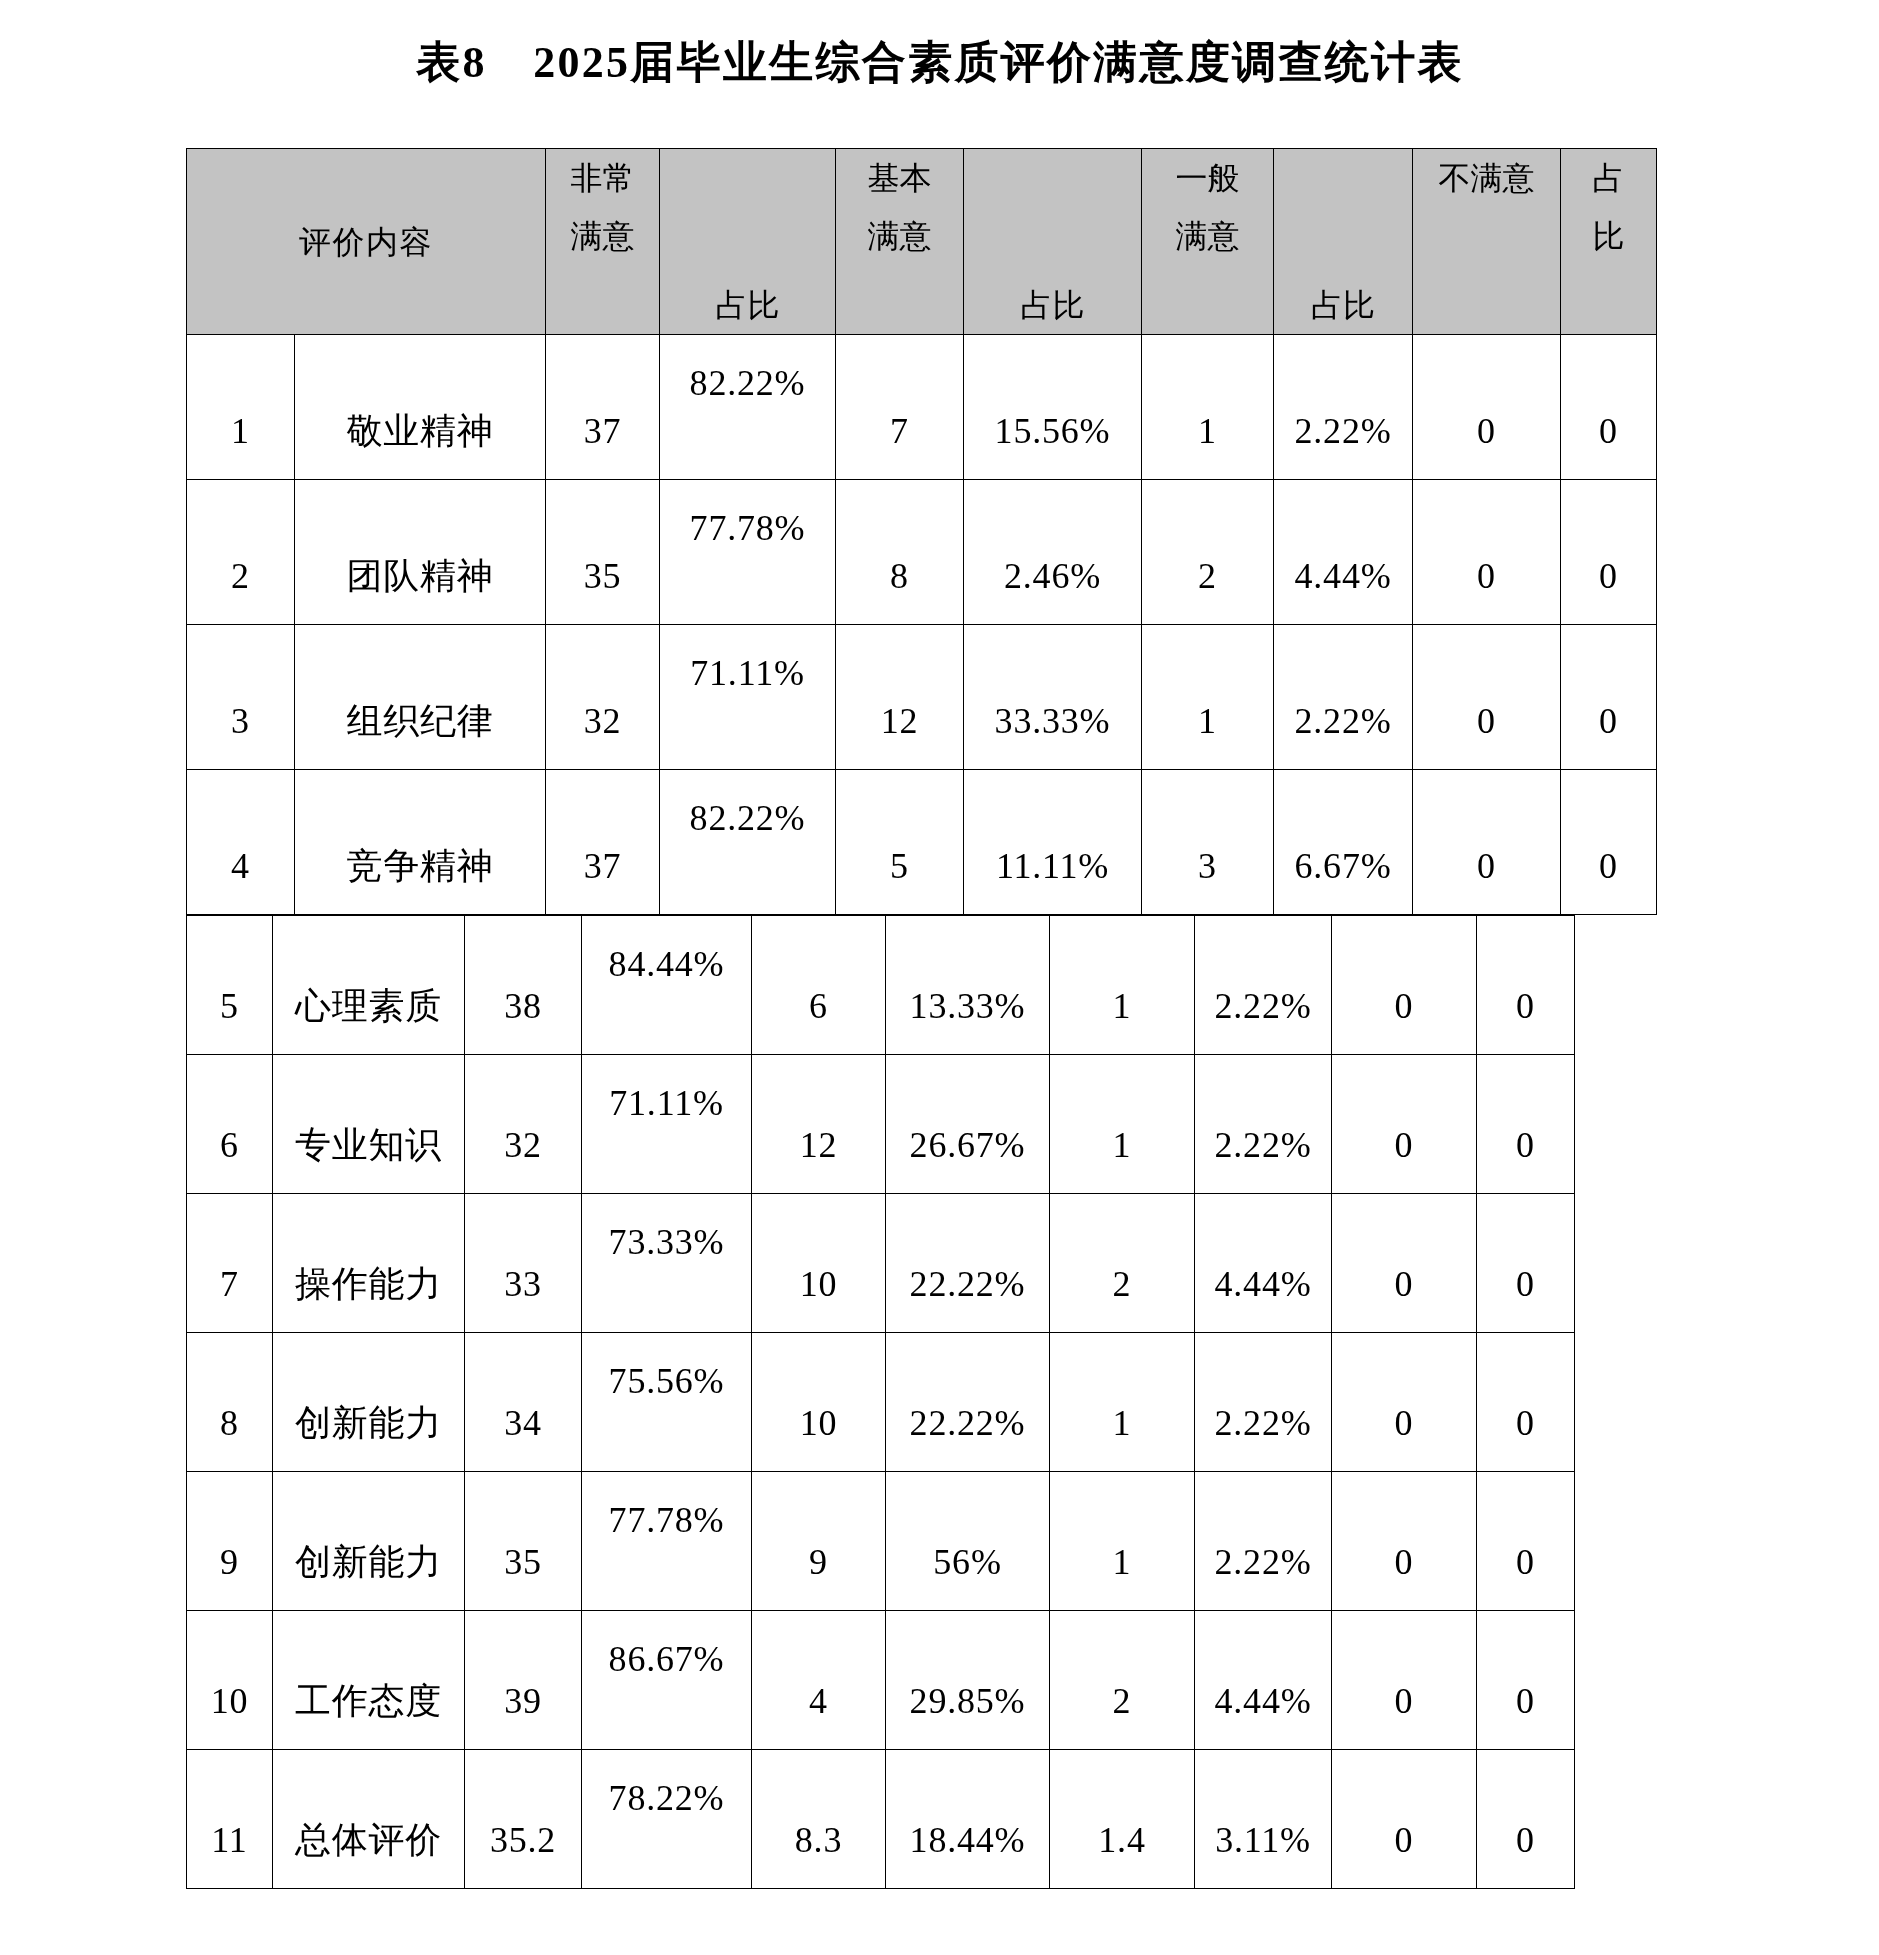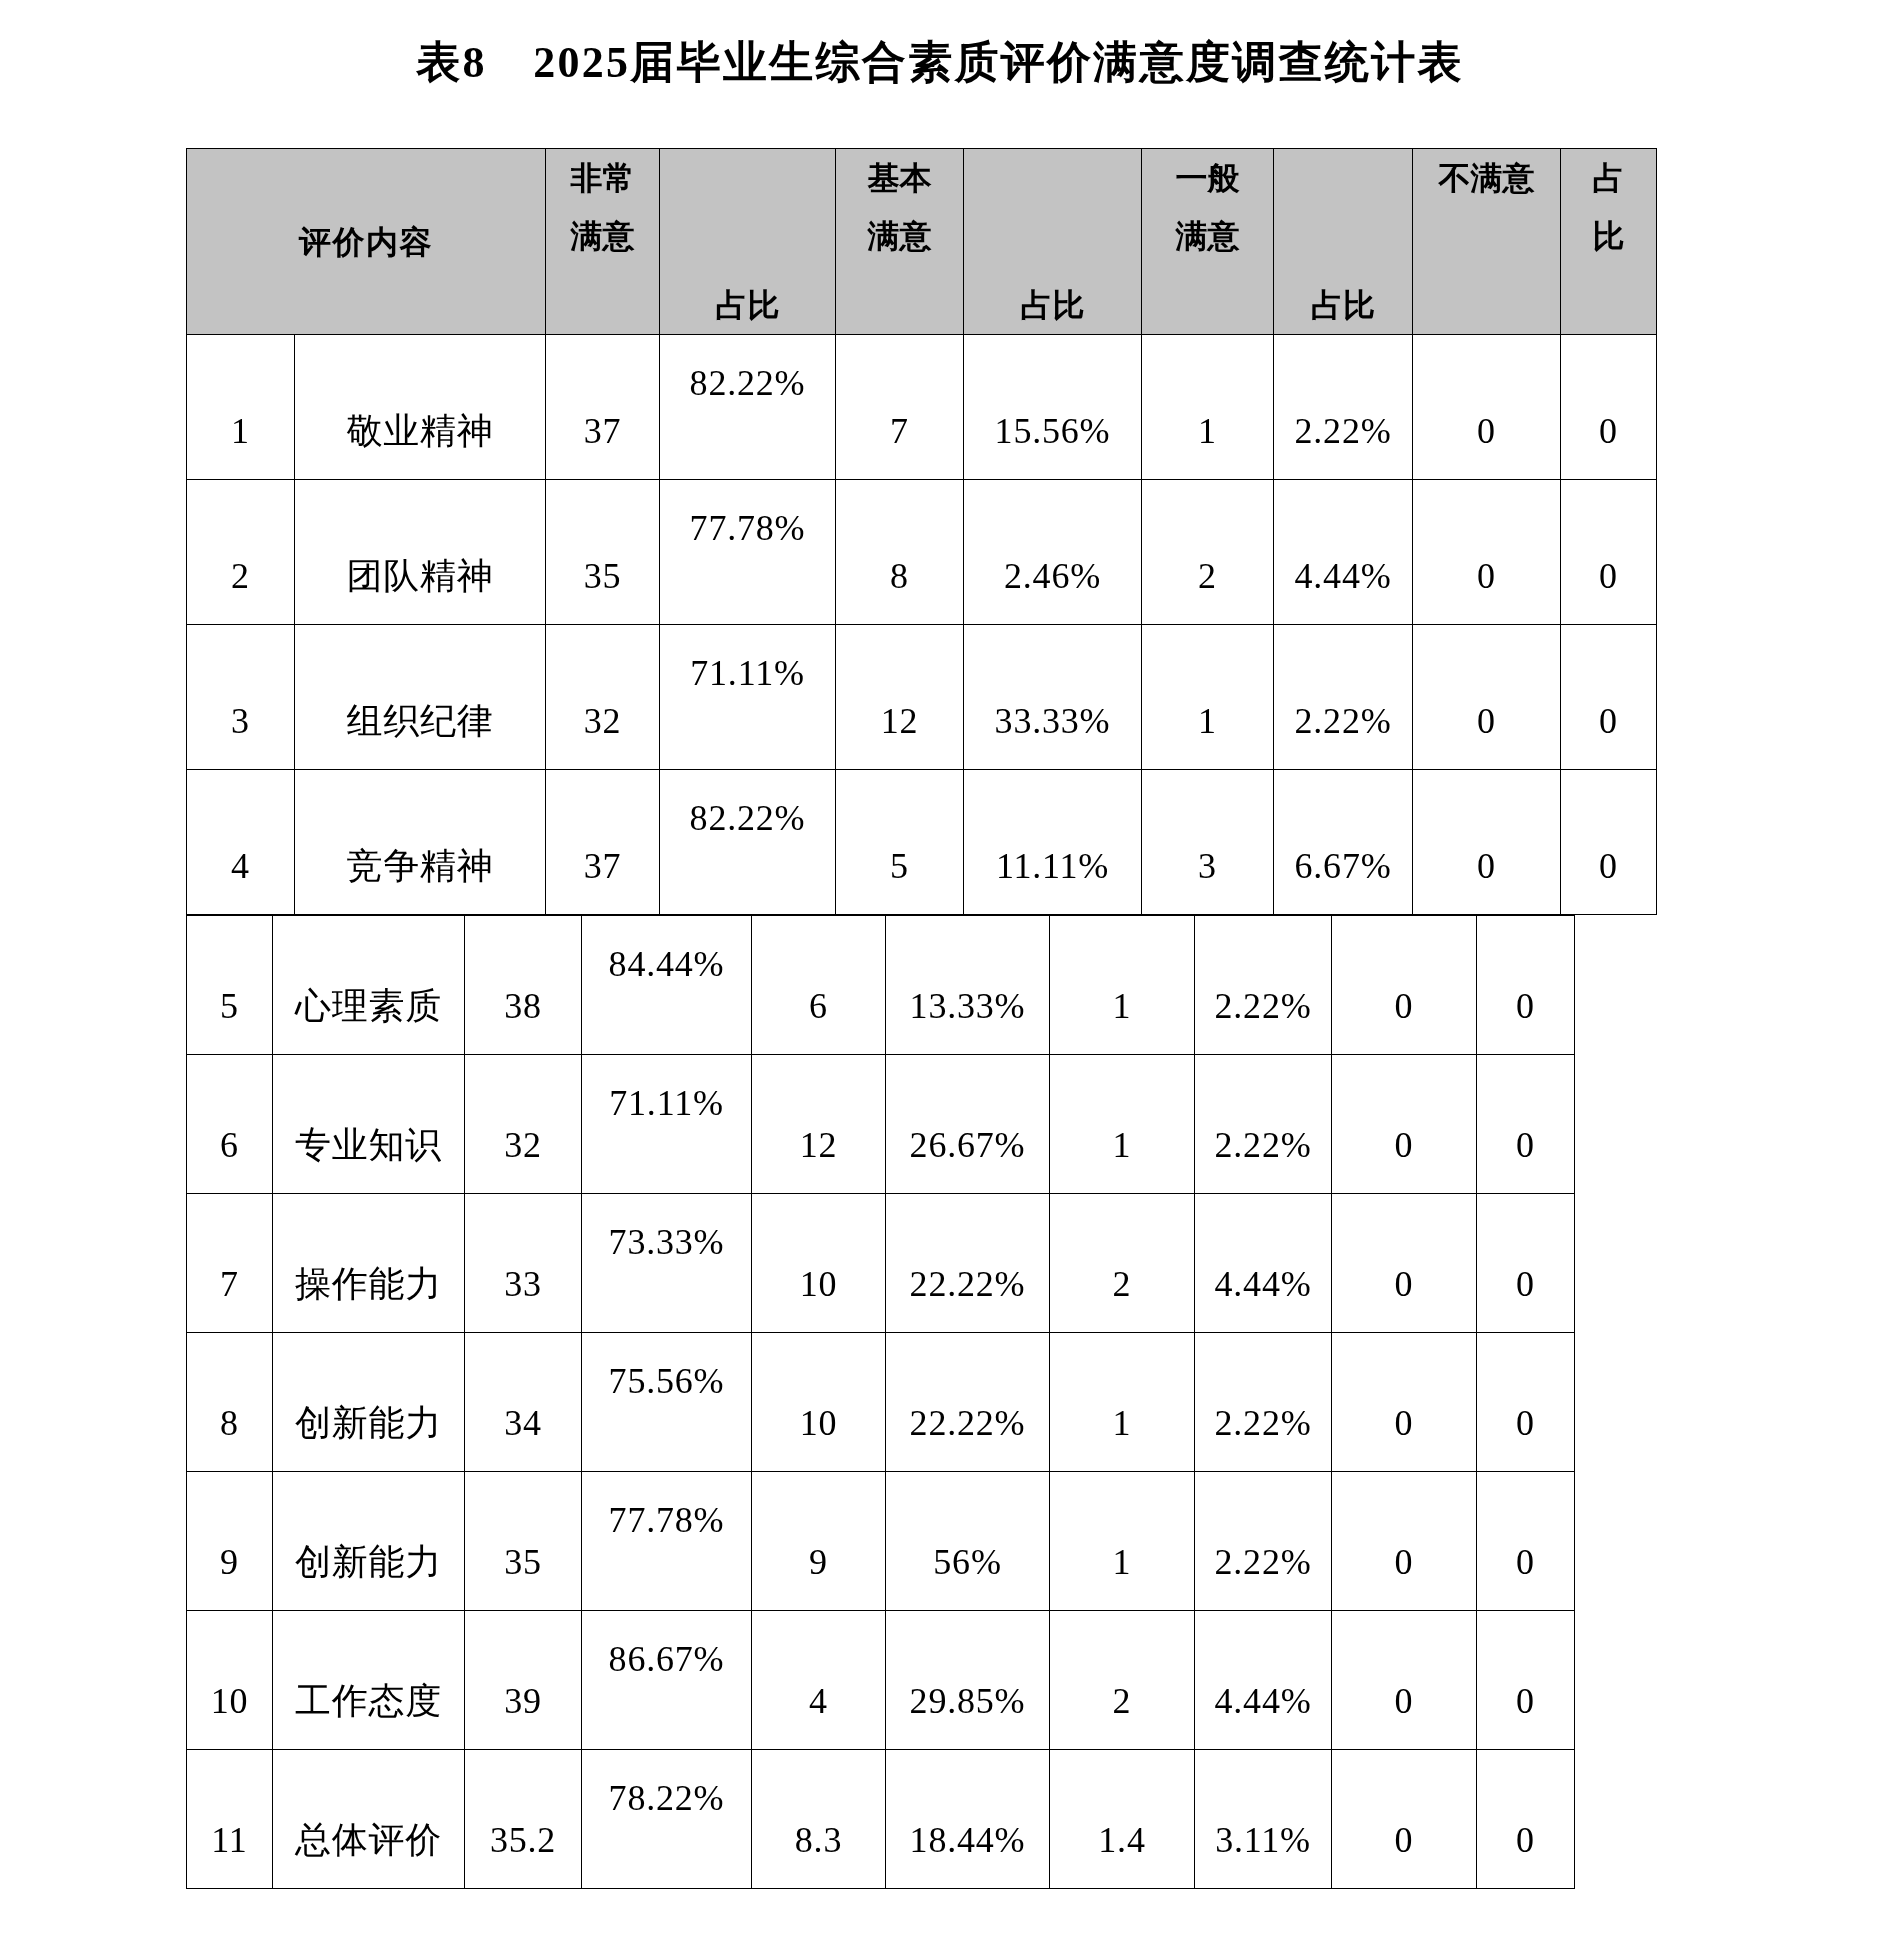--- a/index.html
+++ b/index.html
@@ -31,21 +31,21 @@
     text-align:center;
     overflow:hidden;
   }
   .tA{left:186px;top:148px;width:1470px;}
   .tB{left:186px;top:915px;width:1389px;}
   .tA thead tr{height:186px;}
   .tA tbody tr{height:145px;}
   .tB tbody tr{height:139px;}
   .tbl th{
     background:#c3c3c3;
-    font-weight:bold;
+    font-weight:normal;
     font-size:32px;
     line-height:58px;
   }
   .h-content{vertical-align:middle;padding-right:102px;letter-spacing:1.5px;}
   .h-top2{vertical-align:top;padding-top:4.5px;}
   .h-top2 span{display:block;}
   .h-ratio{vertical-align:bottom;padding-bottom:15px;margin-top:19px;}
   .h-top1{vertical-align:top;padding-top:4.5px;margin-left:32px;}
   .tbl td{
     font-size:36px;

